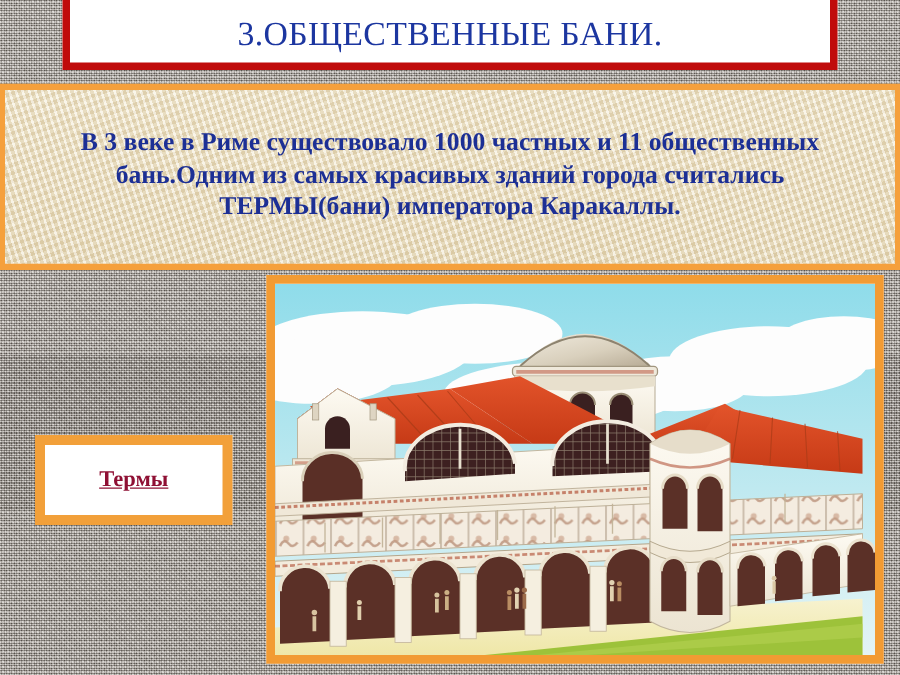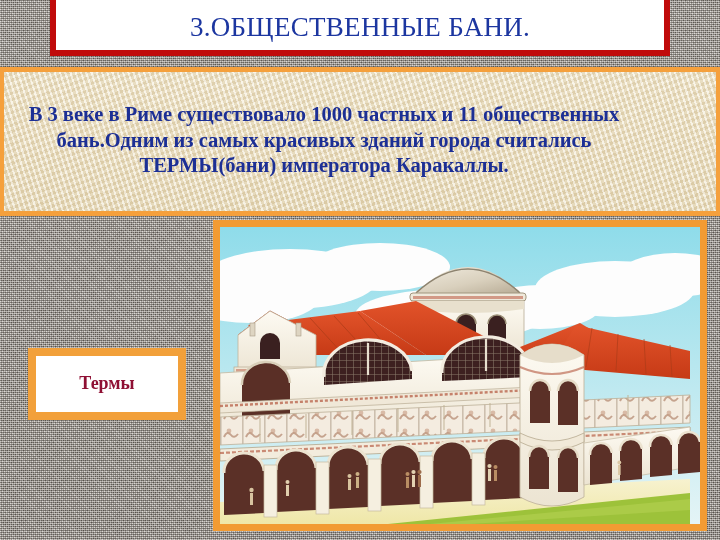--- a/index.html
+++ b/index.html
@@ -58,20 +58,21 @@
     border-bottom: 5px solid #f5a03c;
     border-left: 4px solid #f5a03c;
     border-right: 4px solid #f5a03c;
     background-color: #ece0c2;
     background-image:
       repeating-linear-gradient(72deg, rgba(255,255,255,0.45) 0px, rgba(255,255,255,0.45) 2px, rgba(205,186,145,0.30) 2px, rgba(205,186,145,0.30) 5px),
       repeating-linear-gradient(160deg, rgba(255,252,240,0.40) 0px, rgba(255,252,240,0.40) 3px, rgba(198,178,136,0.22) 3px, rgba(198,178,136,0.22) 6px),
       linear-gradient(#efe4c8, #e7d9b7);
     display: flex;
     align-items: center;
+    justify-content: center;
   }
   #body-text {
     color: #1c2f95;
     font-size: 20.5px;
     font-weight: bold;
     line-height: 1.26;
     text-align: center;
     width: 640px;
     padding-bottom: 2px;
   }
@@ -107,20 +108,21 @@
     display: flex;
     align-items: center;
     justify-content: center;
   }
   #caption-text {
     color: #8f1034;
     font-size: 18px;
     font-weight: bold;
     line-height: 1.18;
     text-align: right;
+    text-decoration: underline;
   }
 </style>
 </head>
 <body>
 
 <div id="slide">
 
   <div id="title-box">
     <div id="title-text">3.ОБЩЕСТВЕННЫЕ БАНИ.</div>
   </div>

